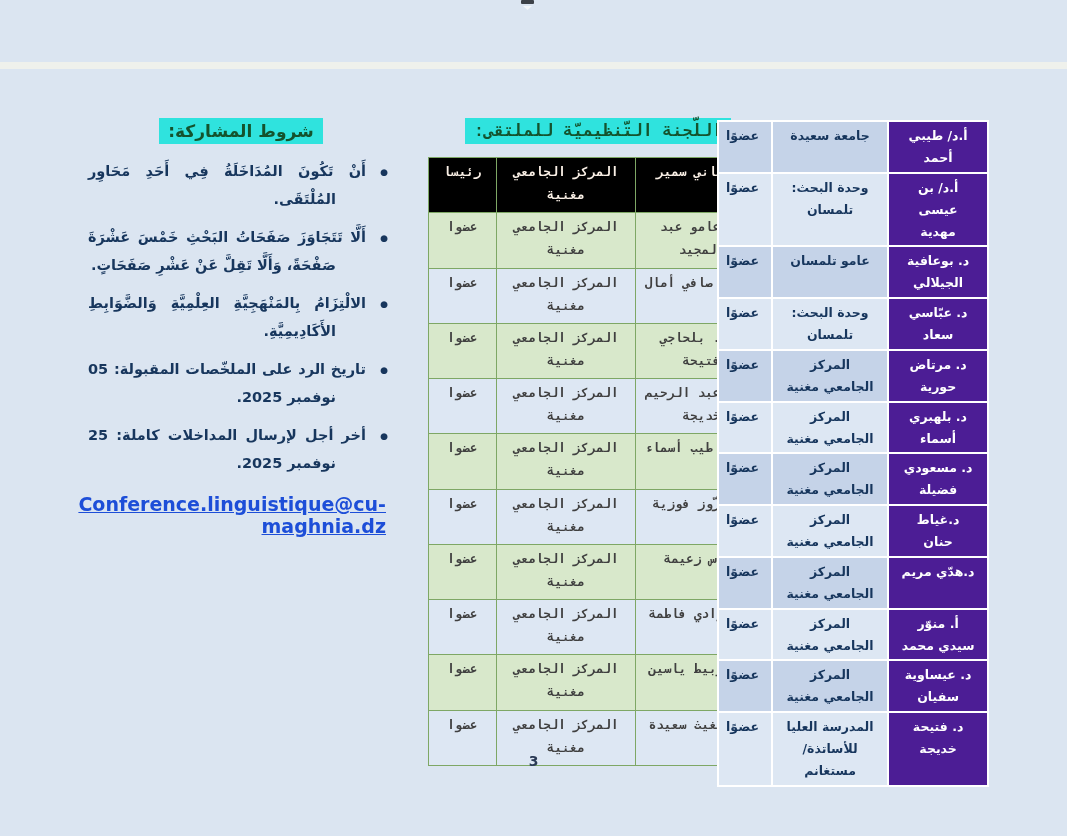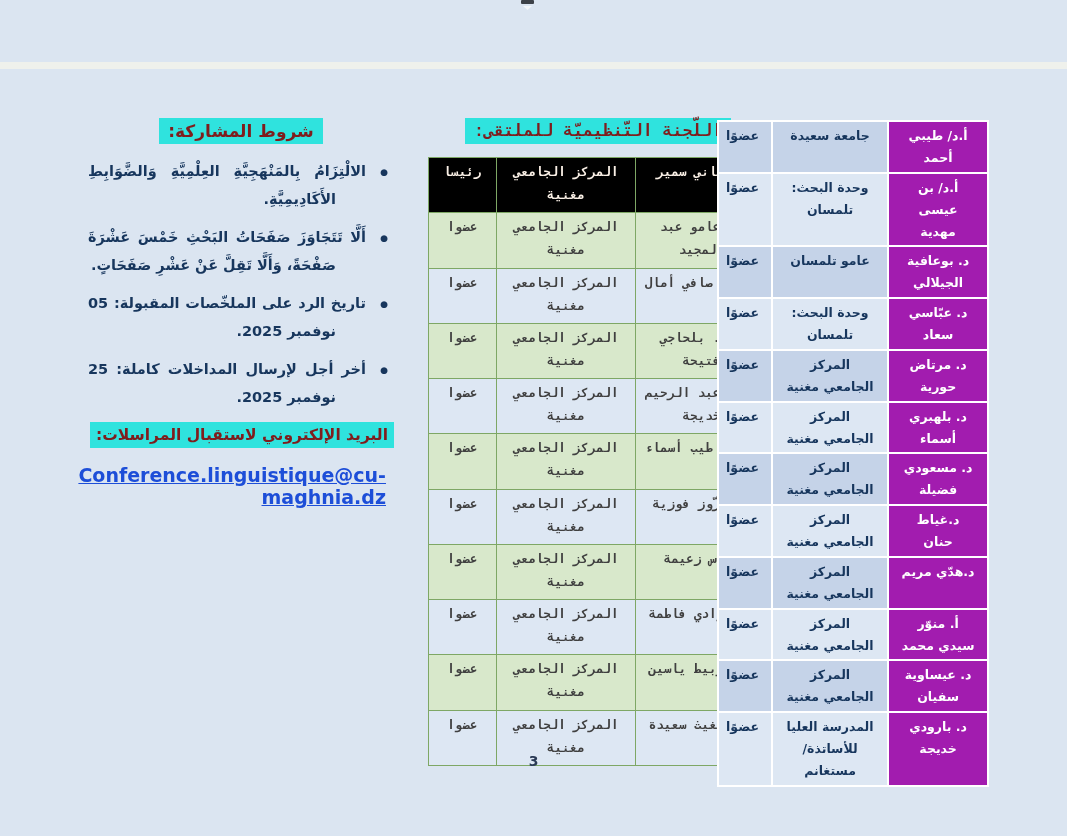--- a/index.html
+++ b/index.html
@@ -14,21 +14,21 @@
   .top-marker { position:absolute; top:0; left:521px; width:13px; height:4px; background:#3c4148; border-radius:1px; }
   .top-marker-chevron { position:absolute; top:6px; left:523px; width:9px; height:4px; background:#f2f6fa; clip-path:polygon(0 0,50% 100%,100% 0); }
 
   
   .col-conditions {
     position:absolute; left:88px; top:118px; width:306px;
     direction:rtl; text-align:right;
   }
   .cond-title-wrap { text-align:center; margin-bottom:14px; }
   .hl {
-    display:inline-block; background:#2fe3de; color:#7f1d1d;
+    display:inline-block; background:#2fe3de; color:#14532d;
     font-weight:bold; padding:3px 9px;
   }
   .cond-title { font-size:17px; }
   ul.cond-list { list-style:none; font-size:14.5px; font-weight:bold; }
   ul.cond-list li {
     position:relative; padding-right:58px; text-indent:-30px;
     line-height:1.9; text-align:justify; margin-bottom:11px; color:#17365d;
   }
   ul.cond-list li::before {
     content:"●"; position:absolute; right:6px; top:6px; font-size:9px; text-indent:0;
@@ -59,21 +59,21 @@
 
   
   .col-scientific { position:absolute; left:717px; top:120px; width:272px; direction:rtl; }
   table.sci { width:100%; border-collapse:collapse; direction:rtl; table-layout:fixed; }
   table.sci td {
     border:2px solid #ffffff; padding:3px 12px; vertical-align:top;
     font-size:12.5px; font-weight:bold; text-align:center; line-height:1.75;
     color:#17365d;
   }
   table.sci col.c-name { width:37%; } table.sci col.c-aff { width:43%; } table.sci col.c-role { width:20%; }
-  table.sci td.name { background:#a21caf; color:#ffffff;text-align:center; }
+  table.sci td.name { background:#4c1d95; color:#ffffff;text-align:center; }
   table.sci tr.row-dark td.other { background:#c5d3e8; }
   table.sci tr.row-light td.other { background:#dde7f3; }
 
   .page-number {
     position:absolute; top:753px; left:0; width:100%;
     text-align:center; font-size:14px; font-weight:bold; color:#2a3a55;
   }
 </style>
 </head>
 <body>
@@ -81,28 +81,26 @@
 <div class="page">
   <div class="band-top"></div>
   <div class="top-marker"></div>
   <div class="top-marker-chevron"></div>
 
   <div class="col-conditions">
     <div class="cond-title-wrap">
       <span class="hl cond-title">شروط المشاركة:</span>
     </div>
     <ul class="cond-list">
+      <li>أَنْ تَكُونَ المُدَاخَلَةُ فِي أَحَدِ مَحَاوِر المُلْتَقَى.</li>
+      <li>أَلَّا تَتَجَاوَزَ صَفَحَاتُ البَحْثِ خَمْسَ عَشْرَةَ صَفْحَةً، وَأَلَّا تَقِلَّ عَنْ عَشْرِ صَفَحَاتٍ.</li>
       <li>الالْتِزَامُ بِالمَنْهَجِيَّةِ العِلْمِيَّةِ وَالضَّوَابِطِ الأَكَادِيمِيَّةِ.</li>
-      <li>أَلَّا تَتَجَاوَزَ صَفَحَاتُ البَحْثِ خَمْسَ عَشْرَةَ صَفْحَةً، وَأَلَّا تَقِلَّ عَنْ عَشْرِ صَفَحَاتٍ.</li>
       <li>تاريخ الرد على الملخّصات المقبولة: 05 نوفمبر 2025.</li>
       <li>أخر أجل لإرسال المداخلات كاملة: 25 نوفمبر 2025.</li>
     </ul>
-    <div class="email-heading-wrap">
-      <span class="hl email-heading">البريد الإلكتروني لاستقبال المراسلات:</span>
-    </div>
     <div class="email-link-wrap">
       <a class="email-link">Conference.linguistique@cu-maghnia.dz</a>
     </div>
   </div>
 
   <div class="col-organizing">
     <div class="org-title-wrap">
       <span class="hl org-title">اللّجنة التّنظيميّة للملتقى:</span>
     </div>
     <table class="org">
@@ -228,21 +226,21 @@
         <td class="name">أ. منوّر سيدي محمد</td>
         <td class="other">المركز الجامعي مغنية</td>
         <td class="other">عضوًا</td>
       </tr>
       <tr class="row-dark">
         <td class="name">د. عيساوية سفيان</td>
         <td class="other">المركز الجامعي مغنية</td>
         <td class="other">عضوًا</td>
       </tr>
       <tr class="row-light">
-        <td class="name">د. بارودي خديجة</td>
+        <td class="name">د. فتيحة خديجة</td>
         <td class="other">المدرسة العليا للأساتذة/مستغانم</td>
         <td class="other">عضوًا</td>
       </tr>
     </tbody>
       </table>
   </div>
 
   <div class="page-number">3</div>
 </div>
 

